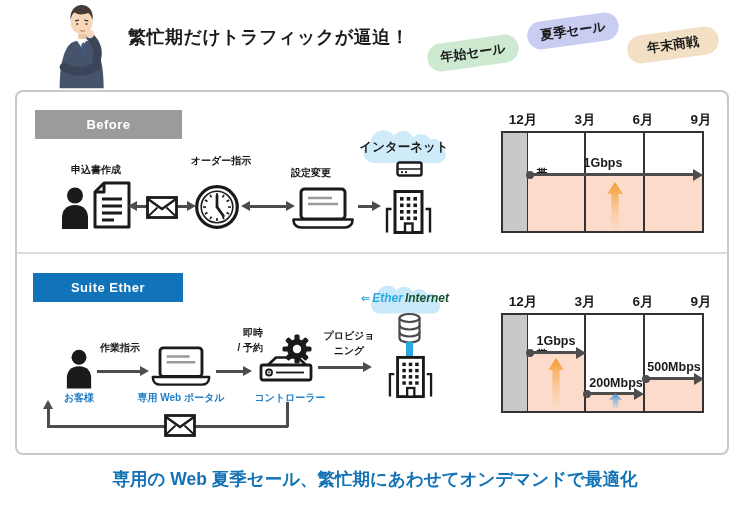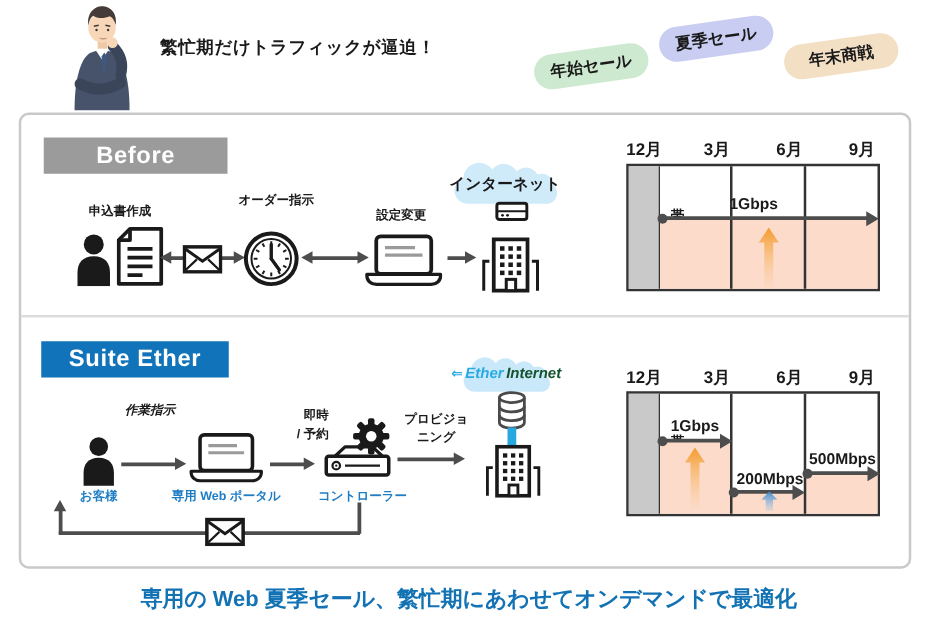--- a/index.html
+++ b/index.html
@@ -2,30 +2,30 @@
 <html><head>
 <meta charset="utf-8">
 <style>
   * { margin:0; padding:0; box-sizing:border-box; }
   body { background:#fff; }
   .canvas{ position:relative; width:750px; height:506px; background:#fff;
            font-family:"Liberation Sans","DejaVu Sans",sans-serif; color:#1a1a1a; overflow:hidden; }
   .abs{ position:absolute; }
 
   
-  .speech{ position:absolute; left:128px; top:23px; font-size:14px; font-weight:bold; line-height:28px; letter-spacing:0.5px; }
+  .speech{ position:absolute; left:128px; top:23px; font-size:18px; font-weight:bold; line-height:28px; letter-spacing:0.5px; }
   .tag{ position:absolute; width:92px; height:28px; border-radius:14px; display:flex; align-items:center; justify-content:center;
         font-size:13px; font-weight:bold; transform:rotate(-8deg); }
   .tag1{ background:#cde9cf; } .tag2{ background:#c8cdf1; } .tag3{ background:#f3dfc4; }
 
   
   .mainbox{ position:absolute; left:15px; top:90px; width:714px; height:365px; border:2px solid #c9c9c9; border-radius:8px; background:#fff; }
   .divider{ position:absolute; left:17px; top:252px; width:710px; height:2px; background:#dcdcdc; }
   .panel-title{ position:absolute; display:flex; align-items:center; justify-content:center; color:#fff; font-weight:bold;
-                font-size:19px; letter-spacing:0.5px; }
+                font-size:13px; letter-spacing:0.5px; }
   .pt-before{ left:35px; top:110px; width:147px; height:29px; background:#9b9b9b; }
   .pt-suite{ left:33px; top:273px; width:150px; height:29px; background:#1173b9; }
 
   
   .lbl{ position:absolute; font-size:10px; font-weight:bold; text-align:center; line-height:15px; white-space:nowrap; }
   .lbl.blue{ color:#1f7dc4; }
   .lbl.left{ text-align:right; }
 
   
   .harrow{ position:absolute; height:2.5px; background:#4d4d4d; }
@@ -37,21 +37,21 @@
   .hline{ position:absolute; height:2.5px; background:#4d4d4d; }
   .uphead{ position:absolute; width:0; height:0; border-bottom:9px solid #4d4d4d;
            border-left:5.5px solid transparent; border-right:5.5px solid transparent; }
 
   
   .chartbox{ position:absolute; border:2px solid #333; background:#fff; }
   .bandcol{ position:absolute; background:#c9c9c9; border-right:1.5px solid #333; }
   .bandlbl{ position:absolute; width:16px; font-size:11px; font-weight:bold; line-height:14.5px; text-align:center; word-break:break-all;margin-left:27px; }
   .cdiv{ position:absolute; width:1.5px; background:#333; }
   .pink{ position:absolute; background:#fcdbcb; }
-  .mon{ position:absolute; width:44px; font-size:13.5px; font-weight:bold; }
+  .mon{ position:absolute; width:44px; text-align:center; font-size:13.5px; font-weight:bold; }
   .val{ position:absolute; text-align:center; font-size:12.5px; font-weight:bold; white-space:nowrap; }
   .seg-arrow{ position:absolute; height:3px; background:#4d4d4d; }
   .seg-arrow::before{ content:""; position:absolute; left:-2px; top:-2.5px; width:8px; height:8px; border-radius:50%; background:#4d4d4d; }
   .seg-arrow::after{ content:""; position:absolute; right:-9px; top:-4.5px; border-left:10px solid #4d4d4d;
                      border-top:6px solid transparent; border-bottom:6px solid transparent; }
 
   
   .cloud{ position:absolute; }
   .cloud svg{ position:absolute; left:0; top:0; width:100%; height:100%; }
   .cloud .cloud-label{ position:absolute; width:100%; text-align:center; font-size:12.5px; font-weight:bold; }
@@ -143,21 +143,21 @@
       <line x1="23" y1="9" x2="23" y2="12" transform="rotate(270 23 23)"></line>
       <line x1="23" y1="9" x2="23" y2="12" transform="rotate(300 23 23)"></line>
       <line x1="23" y1="9" x2="23" y2="12" transform="rotate(330 23 23)"></line>
     </g>
     <line x1="23" y1="23" x2="23" y2="11.5" stroke="#1a1a1a" stroke-width="2.7" stroke-linecap="round"></line>
     <line x1="23" y1="23" x2="29.5" y2="32" stroke="#1a1a1a" stroke-width="2.7" stroke-linecap="round"></line>
   </svg>
 
   <div class="harrow dbl" style="left:249px; top:205px; width:38px;"></div>
 
-  <div class="lbl" style="left:293px; top:165px; width:56px;">設定変更</div>
+  <div class="lbl" style="left:283px; top:165px; width:56px;">設定変更</div>
 
   <svg class="abs" style="left:292px; top:187px; width:62px; height:43px;" viewBox="0 0 62 43">
     <rect x="9" y="2" width="44" height="30" rx="3.5" fill="#fff" stroke="#1a1a1a" stroke-width="3"></rect>
     <path d="M16 11 h24 M16 17 h30" stroke="#9a9a9a" stroke-width="2.6"></path>
     <path d="M1.5 32.5 h59 v0.8 c0 4.4 -3.4 7.2 -7.6 7.2 h-43.8 c-4.2 0 -7.6 -2.8 -7.6 -7.2 z" fill="#fff" stroke="#1a1a1a" stroke-width="2.6" stroke-linejoin="round"></path>
   </svg>
 
   <div class="harrow" style="left:358px; top:205px; width:15px;"></div>
 
   <div class="cloud" style="left:352px; top:128px; width:104px; height:38px;">
@@ -221,21 +221,21 @@
   <div class="panel-title pt-suite">
     <span>Suite Ether</span>
   </div>
 
   <svg class="abs" style="left:65px; top:349px; width:28px; height:40px;" viewBox="0 0 30 42">
     <circle cx="15" cy="8.5" r="8" fill="#1a1a1a"></circle>
     <path d="M15 18 c-9 0 -13 5.5 -13 13 v11 h26 v-11 c0 -7.5 -4 -13 -13 -13 z" fill="#1a1a1a"></path>
   </svg>
   <div class="lbl blue" style="left:51px; top:390px; width:56px;">お客様</div>
 
-  <div class="lbl" style="left:92px; top:321px; width:56px;font-style:italic;">作業指示</div>
+  <div class="lbl" style="left:92px; top:340px; width:56px;">作業指示</div>
   <div class="harrow" style="left:97px; top:370px; width:44px;"></div>
 
   <svg class="abs" style="left:150px; top:346px; width:62px; height:41px;" viewBox="0 0 62 43">
     <rect x="9" y="2" width="44" height="30" rx="3.5" fill="#fff" stroke="#1a1a1a" stroke-width="3"></rect>
     <path d="M16 11 h24 M16 17 h30" stroke="#9a9a9a" stroke-width="2.6"></path>
     <path d="M1.5 32.5 h59 v0.8 c0 4.4 -3.4 7.2 -7.6 7.2 h-43.8 c-4.2 0 -7.6 -2.8 -7.6 -7.2 z" fill="#fff" stroke="#1a1a1a" stroke-width="2.6" stroke-linejoin="round"></path>
   </svg>
   <div class="lbl blue" style="left:126px; top:390px; width:110px;">専用 Web ポータル</div>
 
   <div class="lbl left" style="left:219px; top:325px; width:44px;">

